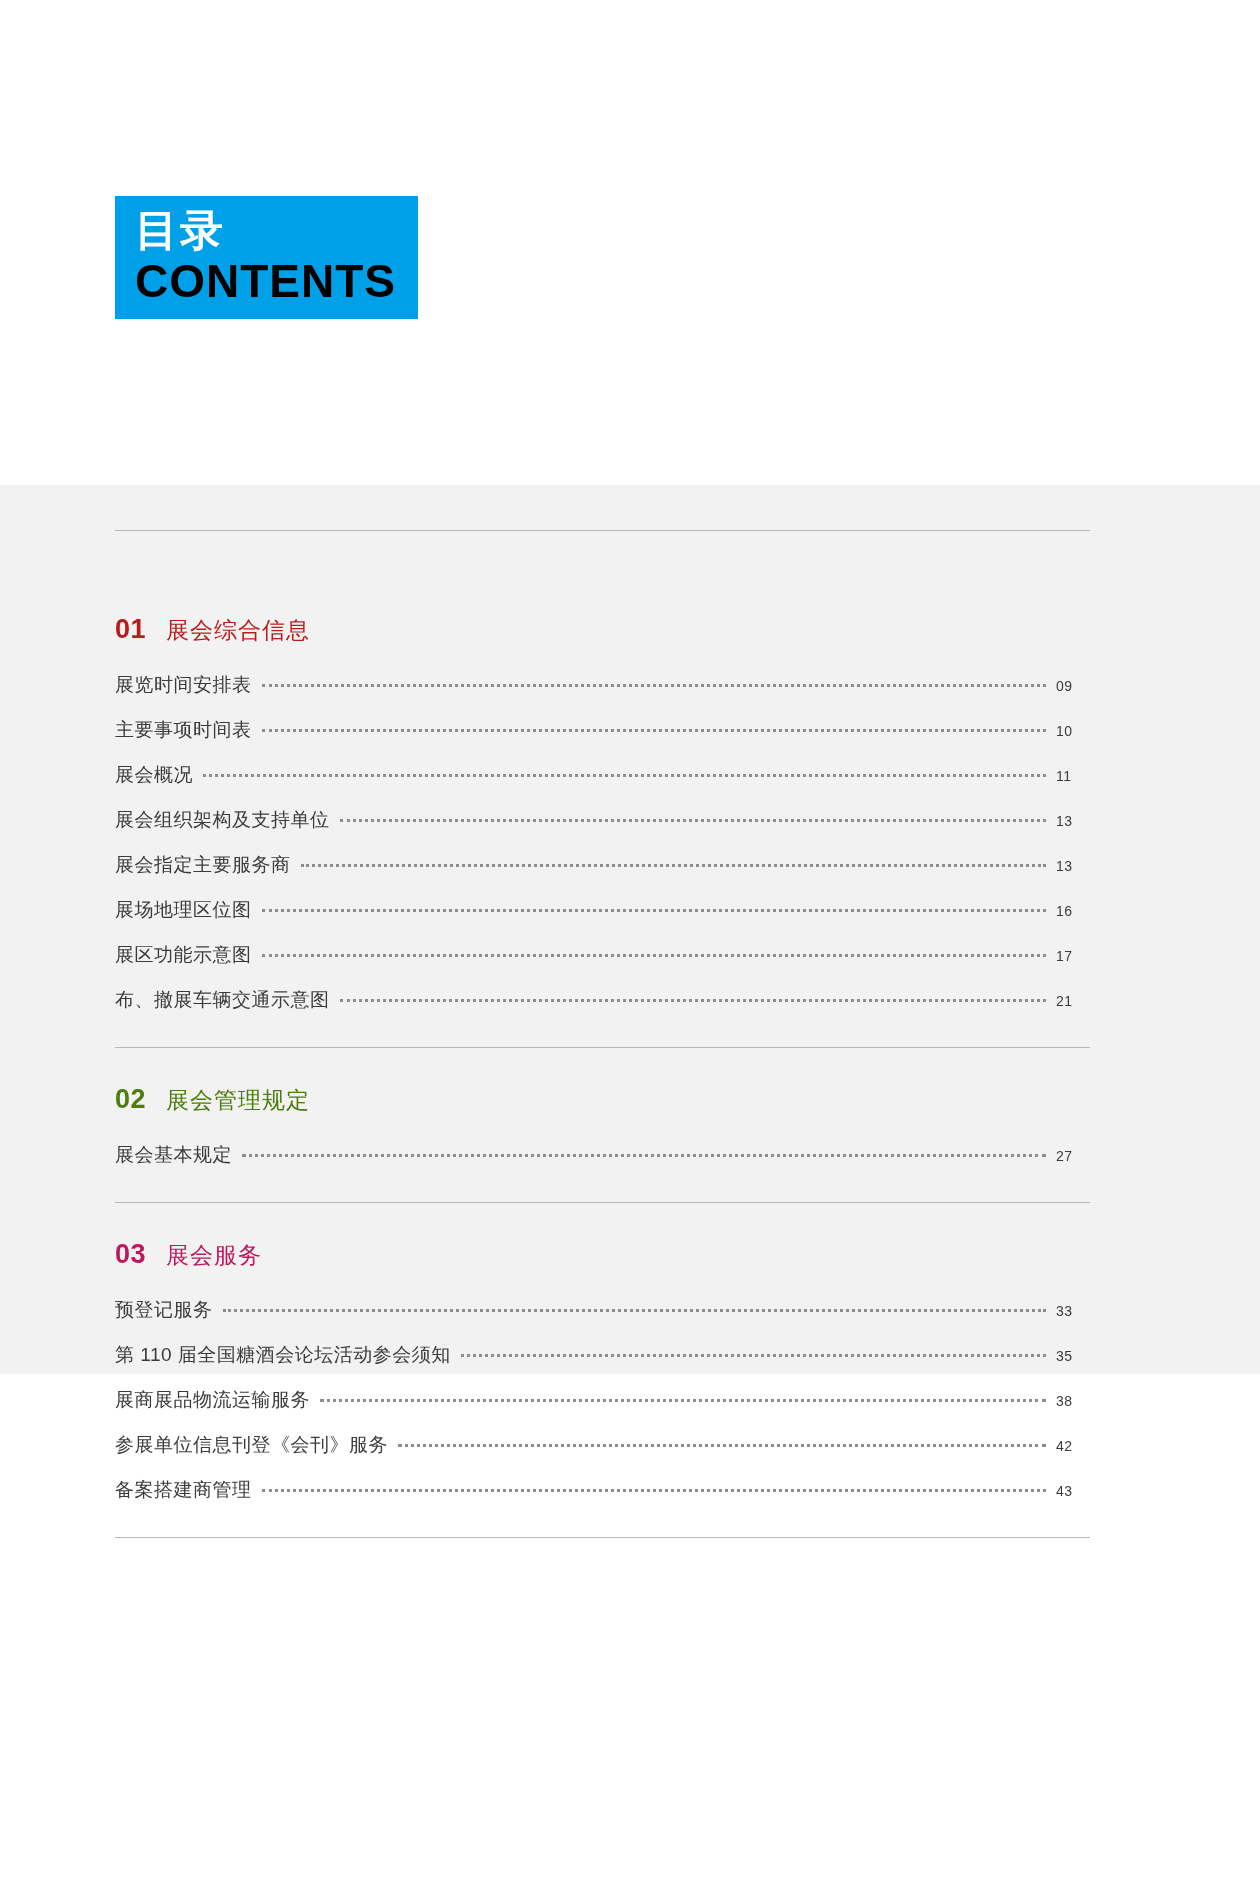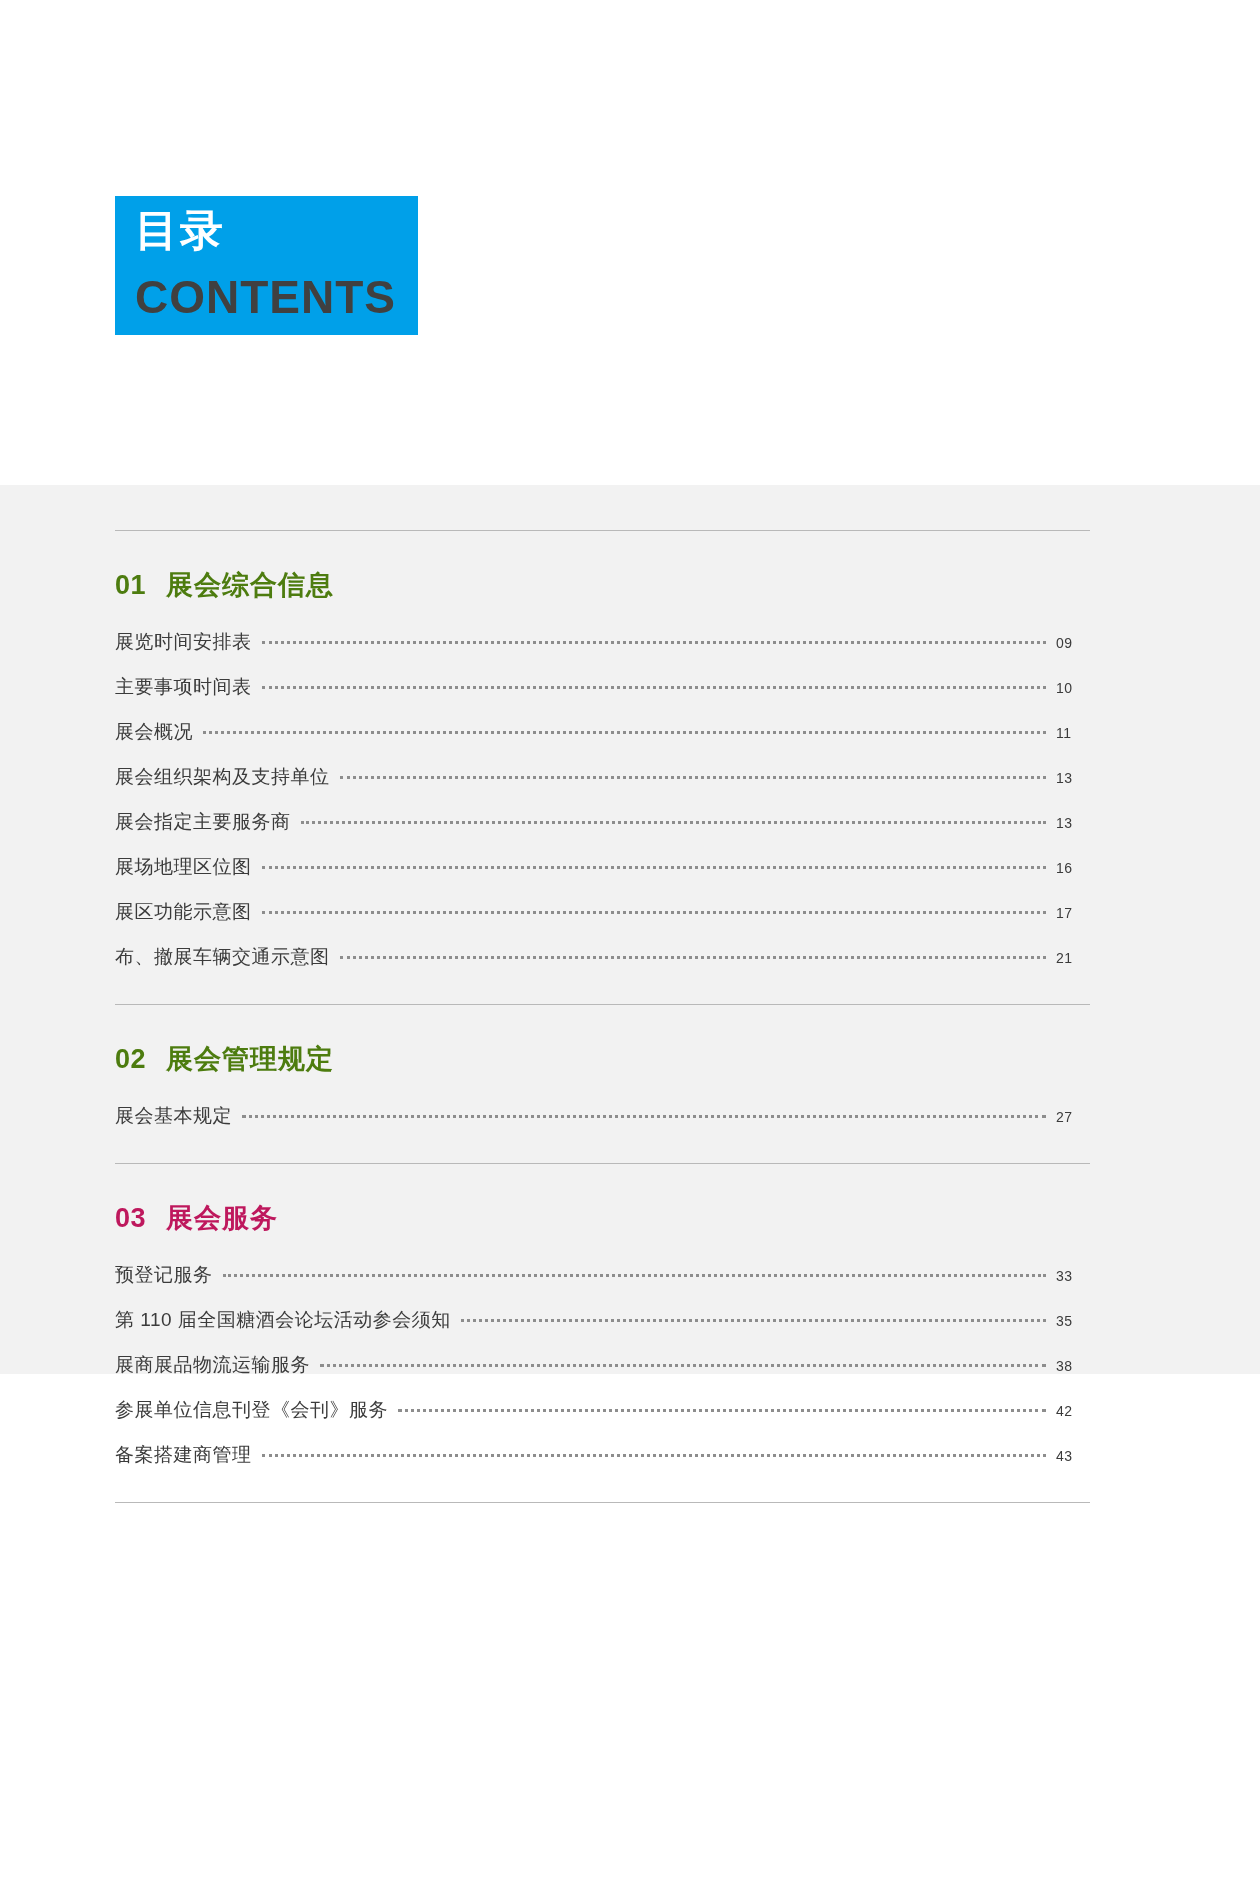--- a/index.html
+++ b/index.html
@@ -40,24 +40,24 @@
     font-size: 43px;
     font-weight: bold;
     color: #ffffff;
     letter-spacing: 2px;
     display: block;
     line-height: 1.05;
   }
   .title-en {
     font-size: 46px;
     font-weight: bold;
-    color: #404040;
+    color: #000000;
     letter-spacing: 1px;
     display: block;
-    margin-top: 20px;
+    margin-top: 4px;
     line-height: 1.05;
   }
 
   .content {
     position: absolute;
     top: 530px;
     left: 115px;
     width: 975px;
   }
 
@@ -75,26 +75,26 @@
     display: flex;
     align-items: baseline;
     margin: 36px 0 26px 0;
   }
   .sec-num {
     font-size: 27px;
     font-weight: bold;
     letter-spacing: 0.5px;
   }
   .sec-title {
-    font-size: 27px;
-    font-weight: bold;
+    font-size: 23px;
+    font-weight: normal;
     margin-left: 20px;
     letter-spacing: 1px;
   }
-  .c-blue { color: #4d7c0f; }
+  .c-blue { color: #b91c1c; margin-top: 47px; }
   .c-green { color: #4d7c0f; }
   .c-red { color: #be185d; }
 
   .entries {
     margin-bottom: 34px;
   }
   .entry {
     display: flex;
     align-items: baseline;
     font-size: 19px;

